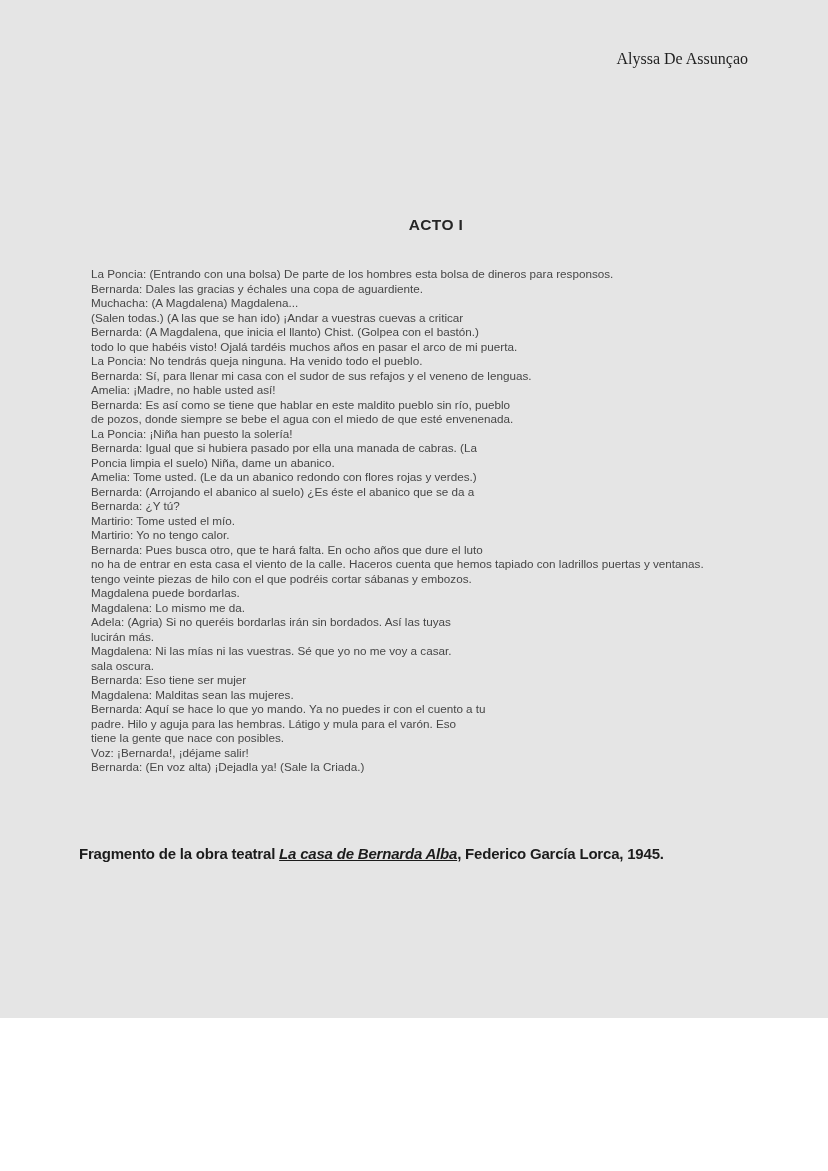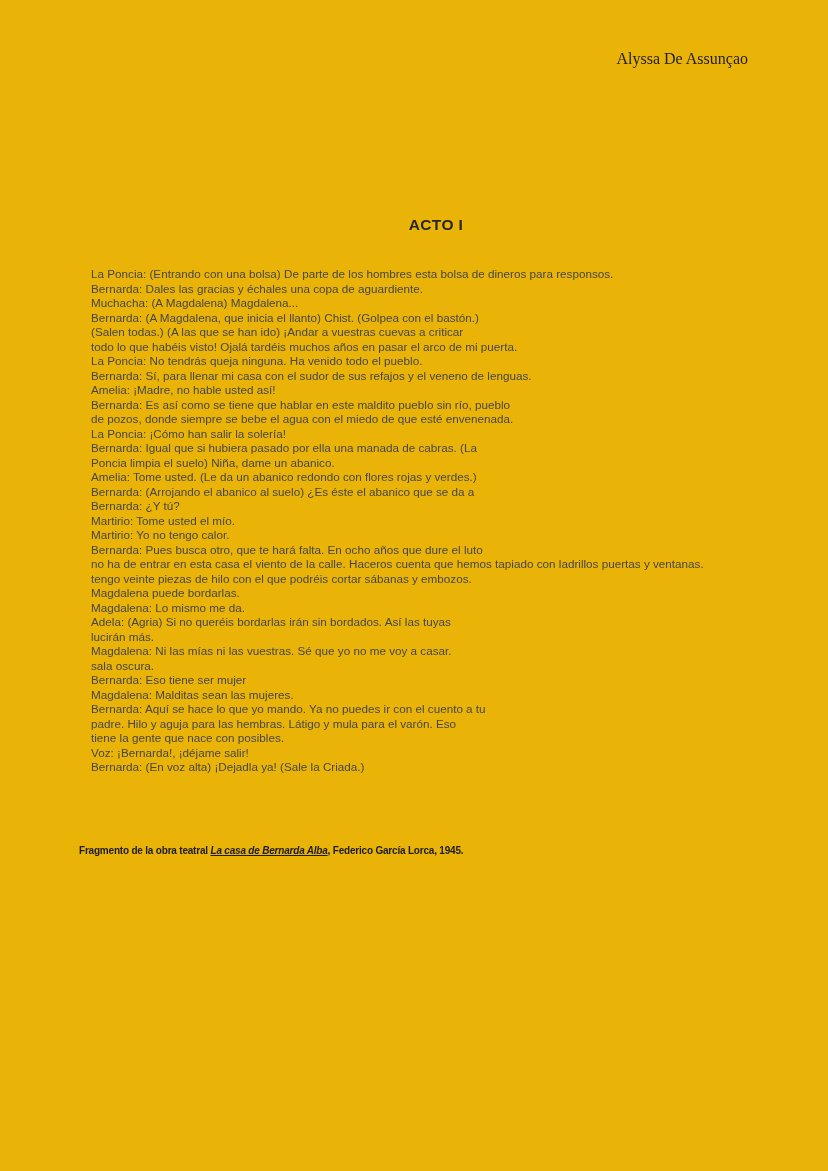--- a/index.html
+++ b/index.html
@@ -3,22 +3,22 @@
 <meta charset="utf-8">
 <style>
   html, body {
     margin: 0;
     padding: 0;
     background: #ffffff;
   }
   .page {
     position: relative;
     width: 828px;
-    height: 1171px;
-    background: #eab308;
+    height: 1018px;
+    background: #e5e5e5;
     overflow: hidden;
   }
   .author {
     position: absolute;
     top: 50px;
     right: 80px;
     font-family: "Liberation Serif", serif;
     font-size: 16px;
     color: #1f1f1f;
     white-space: nowrap;
@@ -48,21 +48,21 @@
   }
   .script-block .body-line {
     white-space: nowrap;
   }
   .citation {
     position: absolute;
     top: 845px;
     left: 79px;
     font-family: "Liberation Sans", sans-serif;
     font-weight: 700;
-    font-size: 10px;
+    font-size: 15px;
     letter-spacing: -0.2px;
     color: #1c1c1c;
     white-space: nowrap;
   }
   .citation .work-title {
     font-style: italic;
     text-decoration: underline;
   }
 </style>
 </head>
@@ -71,29 +71,29 @@
 <div class="page">
 
   <div class="author">Alyssa De Assunçao</div>
 
   <div class="act-title">ACTO I</div>
 
   <div class="script-block">
       <div class="body-line">La Poncia: (Entrando con una bolsa) De parte de los hombres esta bolsa de dineros para responsos.</div>
       <div class="body-line">Bernarda: Dales las gracias y échales una copa de aguardiente.</div>
       <div class="body-line">Muchacha: (A Magdalena) Magdalena...</div>
+      <div class="body-line">(Salen todas.) (A las que se han ido) ¡Andar a vuestras cuevas a criticar</div>
       <div class="body-line">Bernarda: (A Magdalena, que inicia el llanto) Chist. (Golpea con el bastón.)</div>
-      <div class="body-line">(Salen todas.) (A las que se han ido) ¡Andar a vuestras cuevas a criticar</div>
       <div class="body-line">todo lo que habéis visto! Ojalá tardéis muchos años en pasar el arco de mi puerta.</div>
       <div class="body-line">La Poncia: No tendrás queja ninguna. Ha venido todo el pueblo.</div>
       <div class="body-line">Bernarda: Sí, para llenar mi casa con el sudor de sus refajos y el veneno de lenguas.</div>
       <div class="body-line">Amelia: ¡Madre, no hable usted así!</div>
       <div class="body-line">Bernarda: Es así como se tiene que hablar en este maldito pueblo sin río, pueblo</div>
       <div class="body-line">de pozos, donde siempre se bebe el agua con el miedo de que esté envenenada.</div>
-      <div class="body-line">La Poncia: ¡Cómo han salir la solería!</div>
+      <div class="body-line">La Poncia: ¡Niña han puesto la solería!</div>
       <div class="body-line">Bernarda: Igual que si hubiera pasado por ella una manada de cabras. (La</div>
       <div class="body-line">Poncia limpia el suelo) Niña, dame un abanico.</div>
       <div class="body-line">Amelia: Tome usted. (Le da un abanico redondo con flores rojas y verdes.)</div>
       <div class="body-line">Bernarda: (Arrojando el abanico al suelo) ¿Es éste el abanico que se da a</div>
       <div class="body-line">Bernarda: ¿Y tú?</div>
       <div class="body-line">Martirio: Tome usted el mío.</div>
       <div class="body-line">Martirio: Yo no tengo calor.</div>
       <div class="body-line">Bernarda: Pues busca otro, que te hará falta. En ocho años que dure el luto</div>
       <div class="body-line">no ha de entrar en esta casa el viento de la calle. Haceros cuenta que hemos tapiado con ladrillos puertas y ventanas.</div>
       <div class="body-line">tengo veinte piezas de hilo con el que podréis cortar sábanas y embozos.</div>

